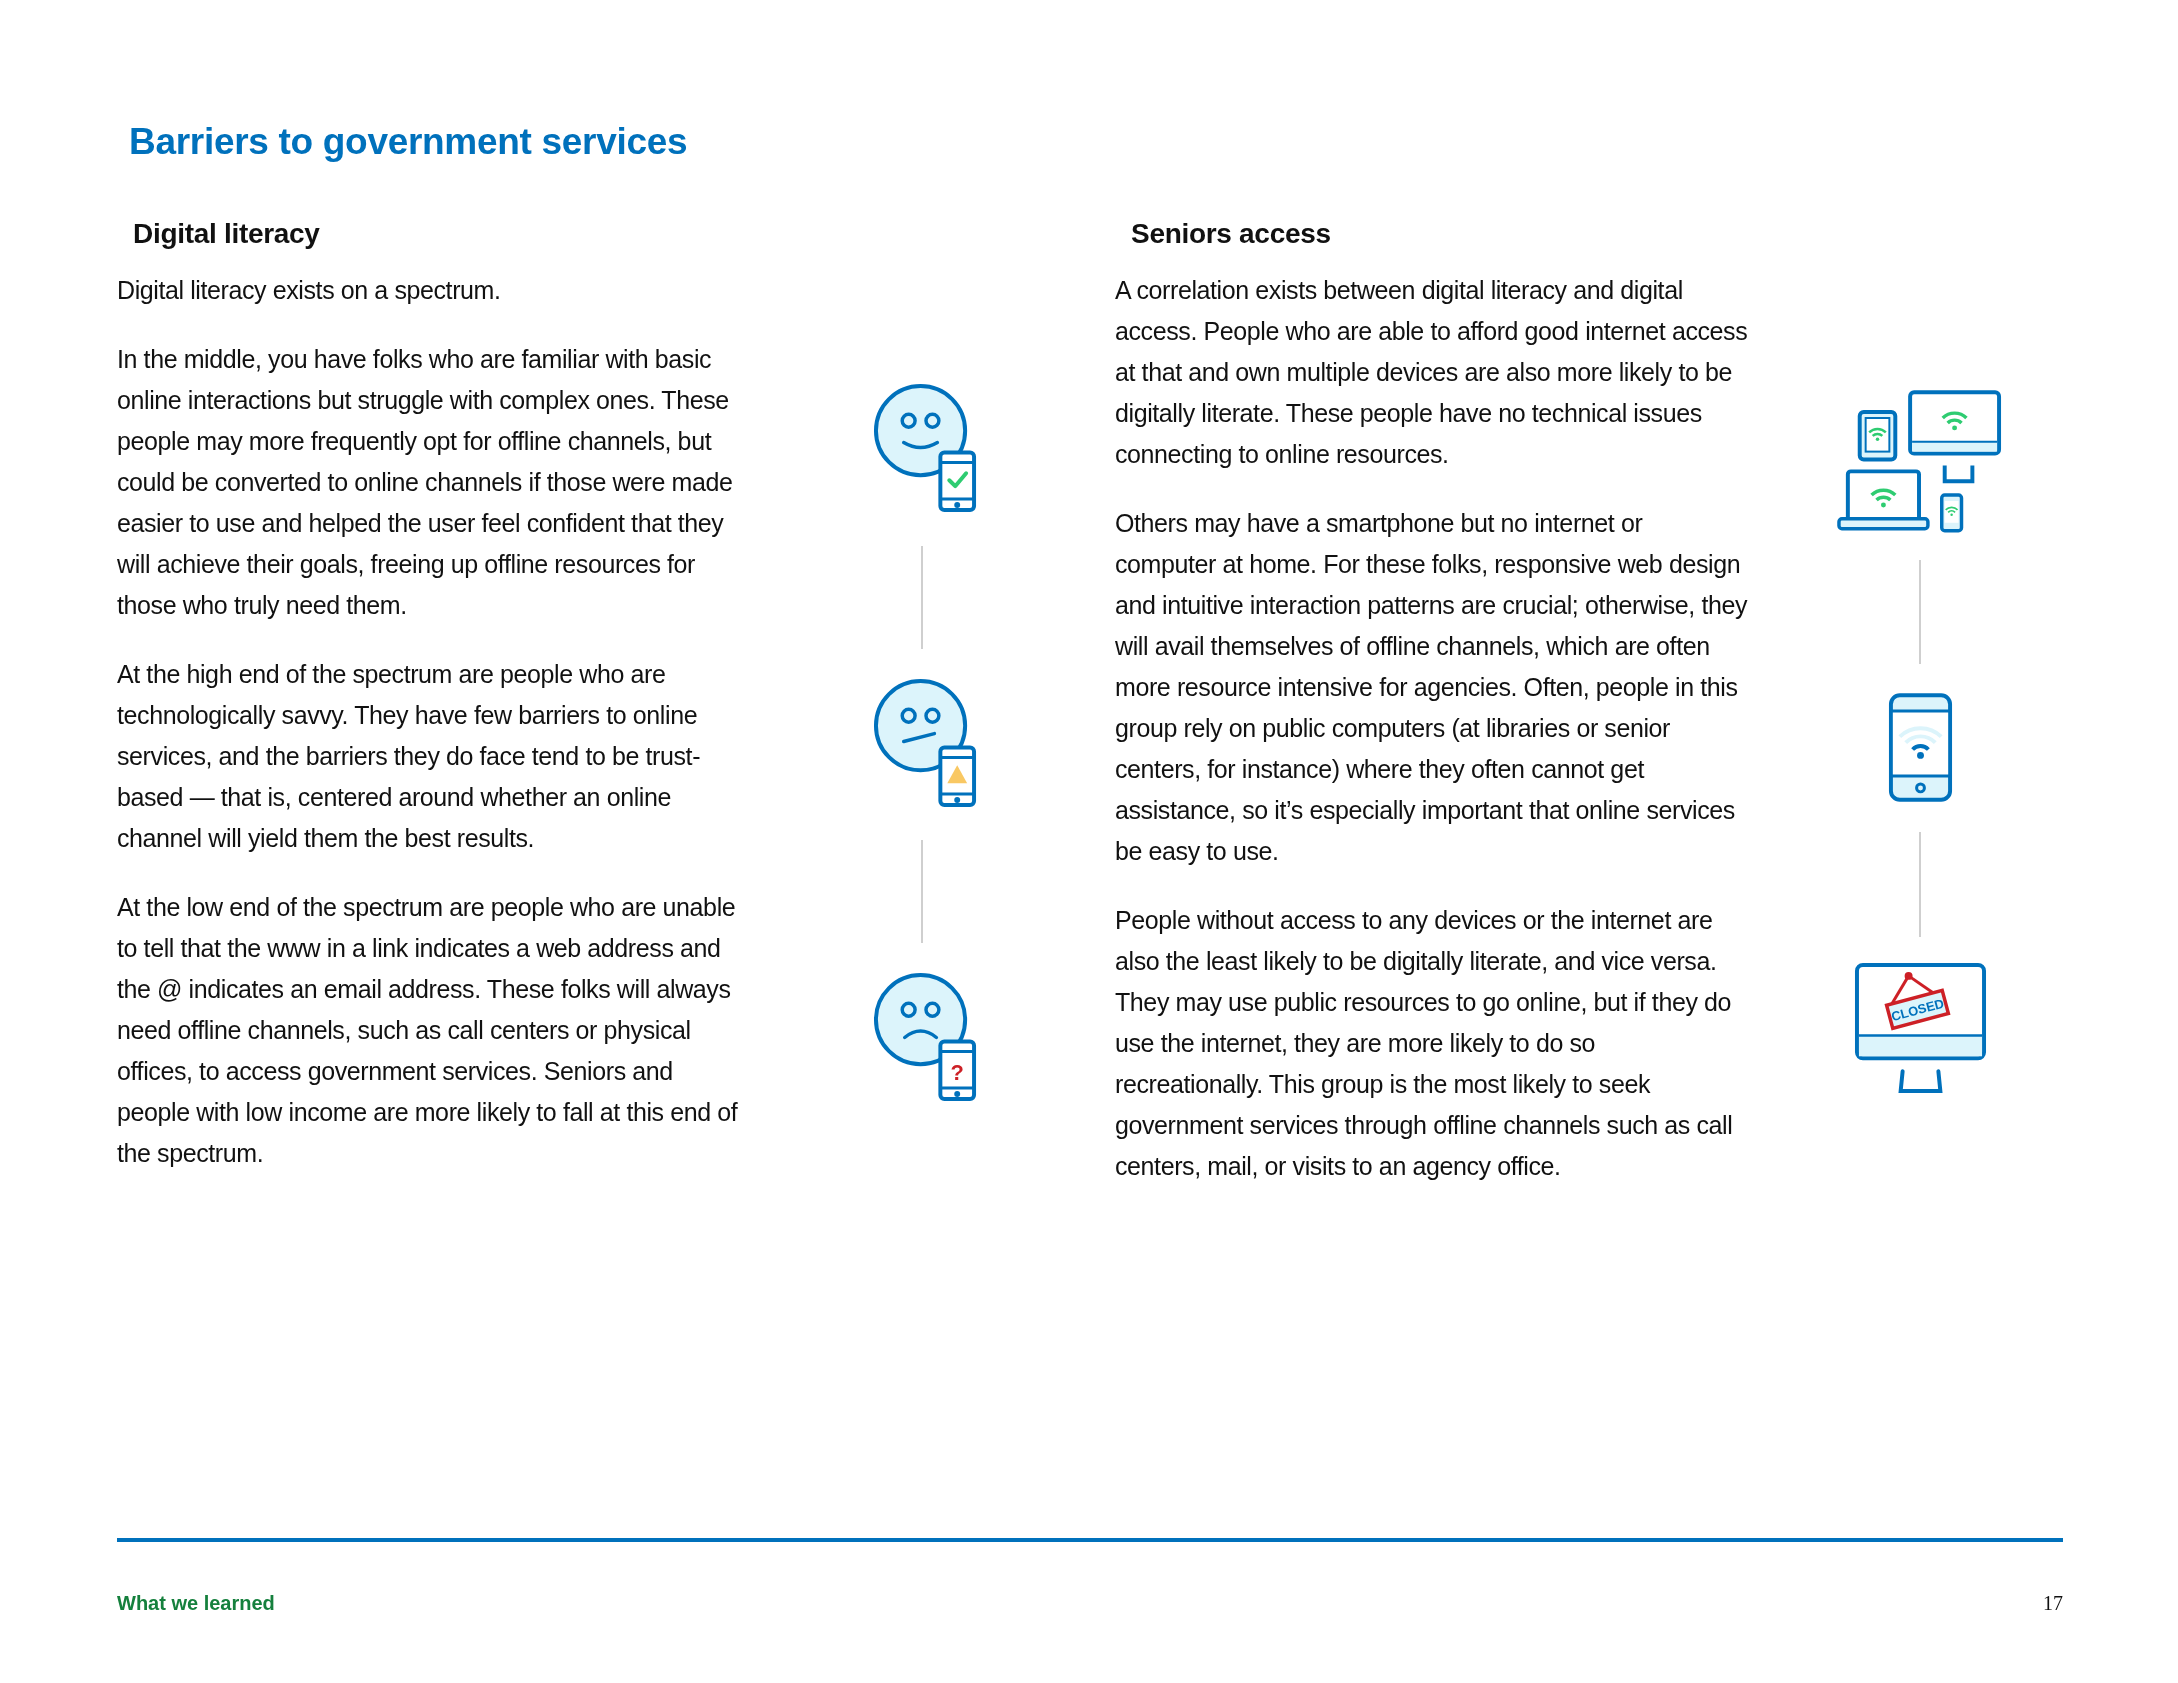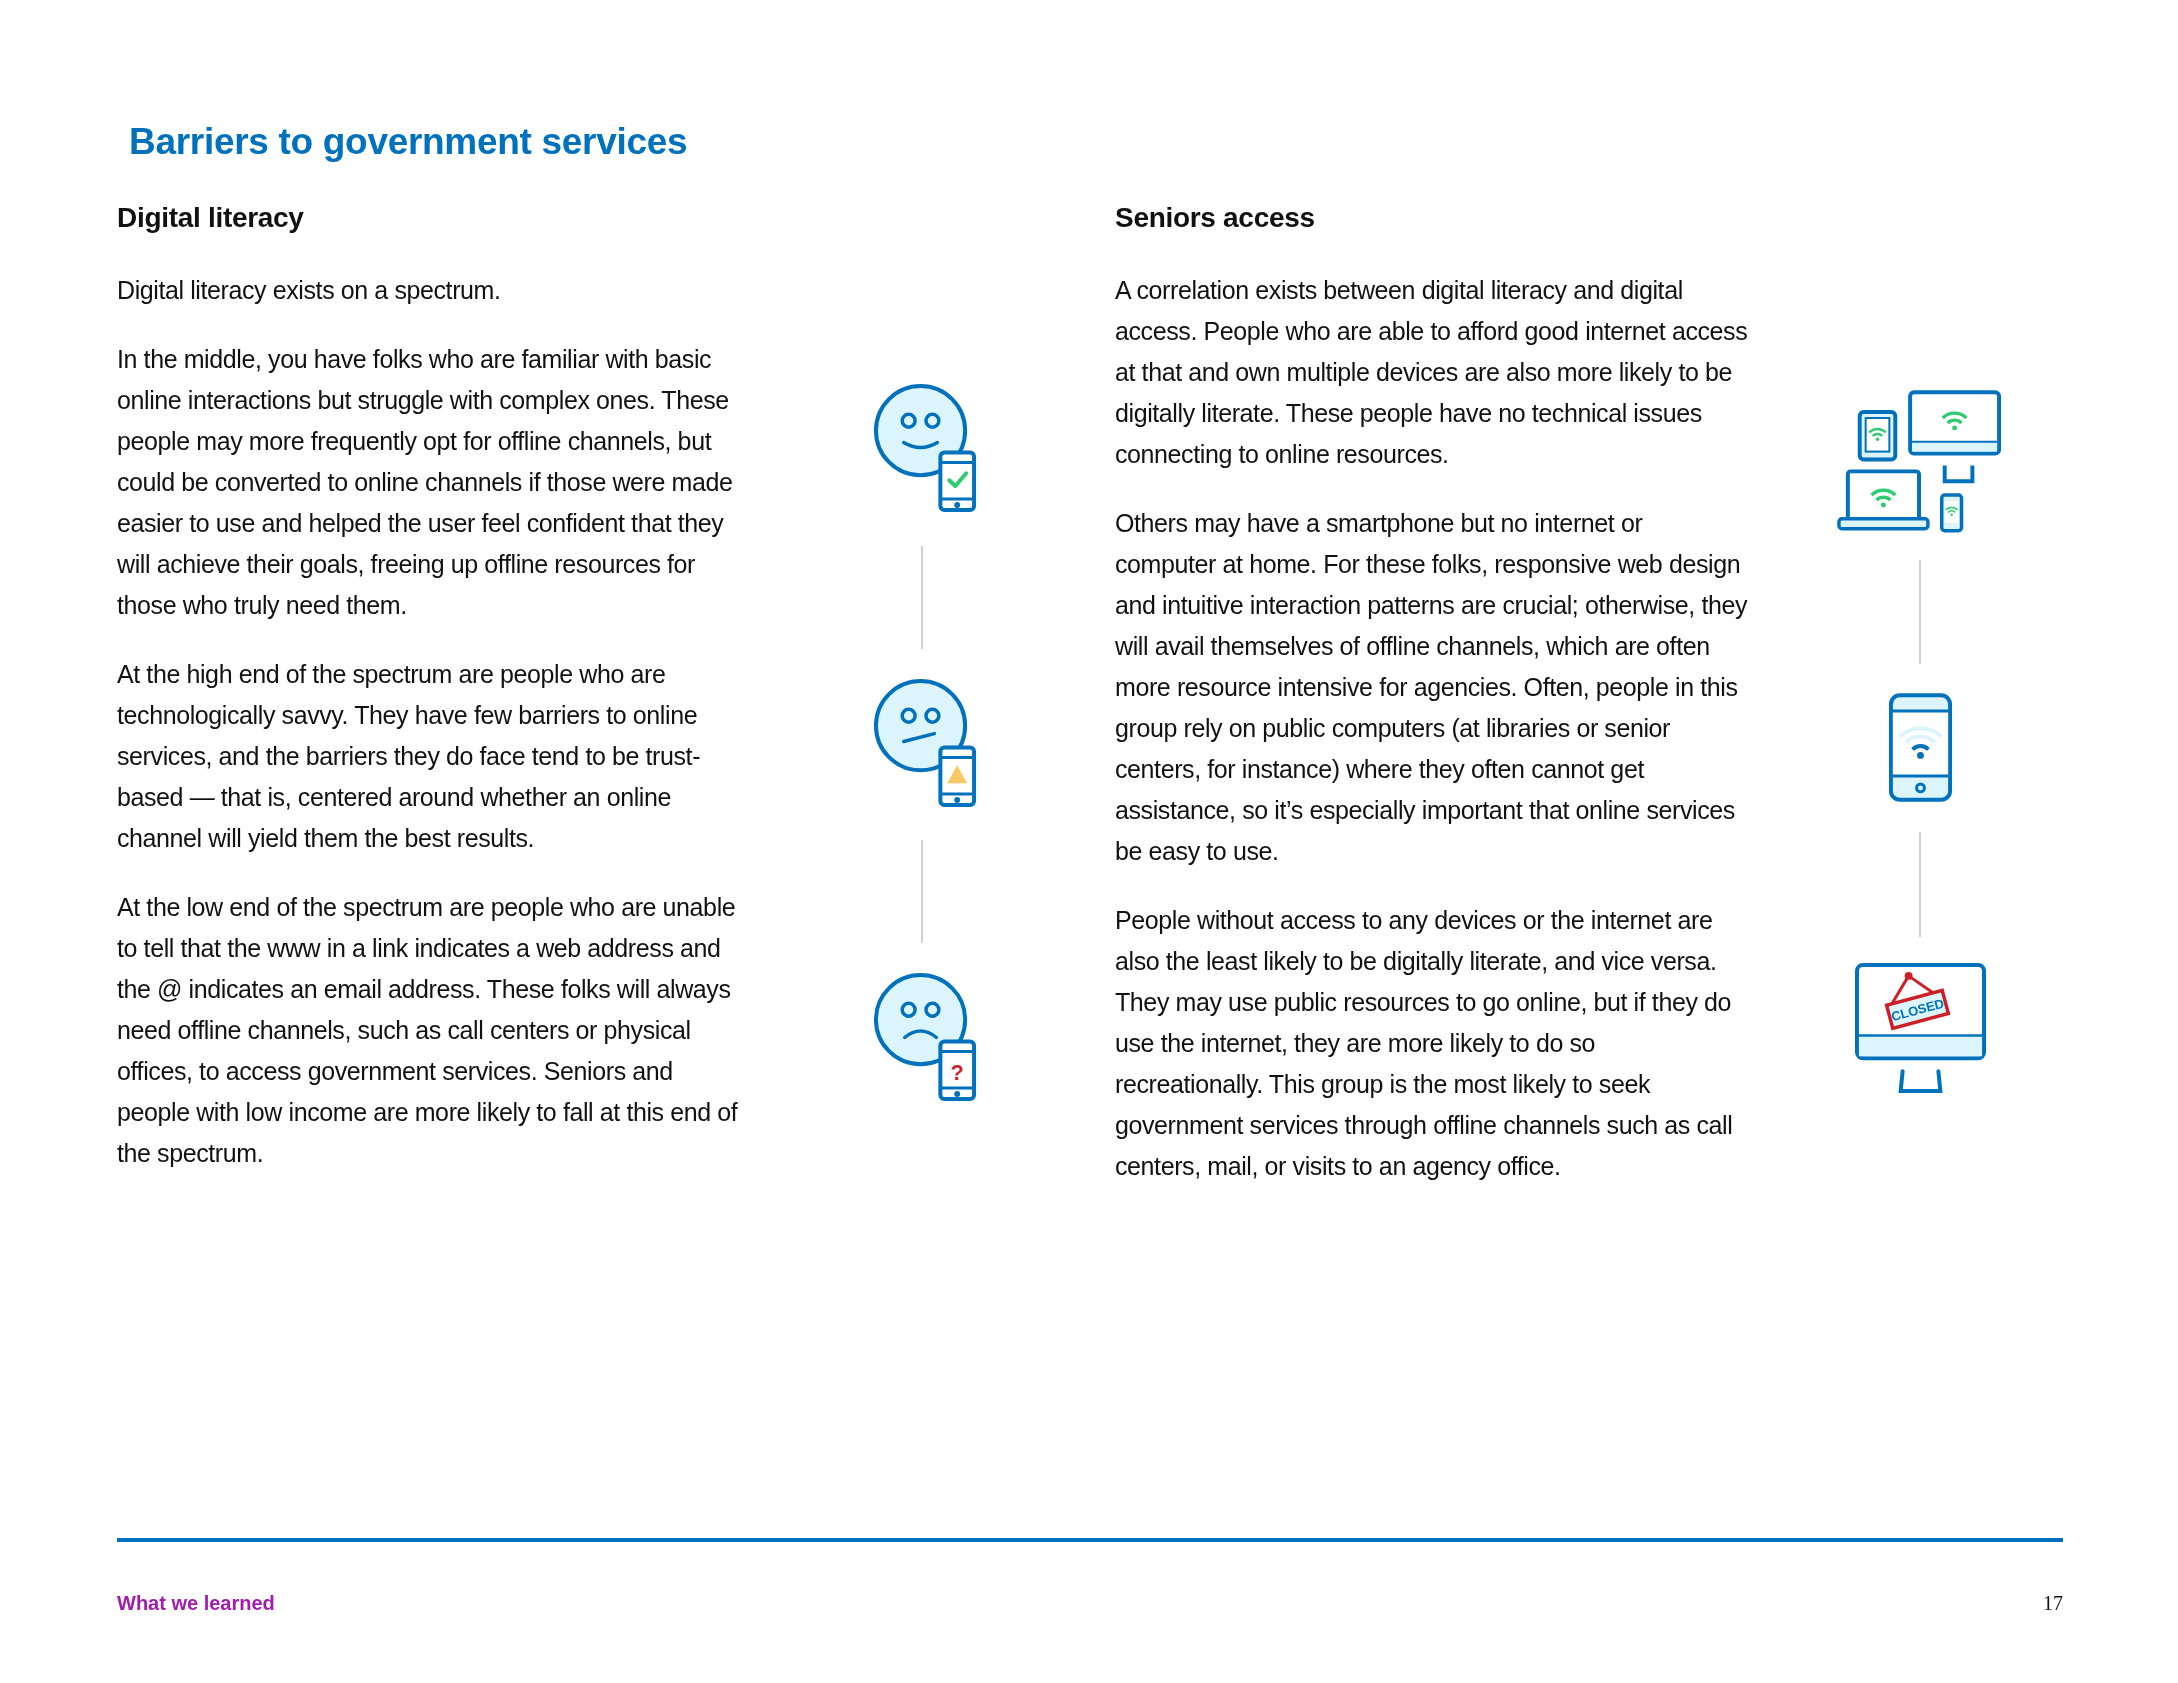--- a/index.html
+++ b/index.html
@@ -1,28 +1,28 @@
 <!DOCTYPE html>
 <html><head>
 <meta charset="utf-8">
 <style>
   html, body { margin:0; padding:0; background:#ffffff; }
   body { width:2178px; height:1683px; position:relative; overflow:hidden;
          font-family:"Liberation Sans", sans-serif; color:#111; }
   .title { position:absolute; left:117px; top:109px; font-size:37px; font-weight:bold;
            color:#0071bc; letter-spacing:-0.3px; margin:12px; }
-  .h2 { position:absolute; font-size:28px; font-weight:bold; color:#111; margin:0; letter-spacing:-0.3px; }
+  .h2 { position:absolute; font-size:28px; font-weight:bold; color:#111; margin:16px; letter-spacing:-0.3px; }
   .col { position:absolute; font-size:25px; line-height:41px; color:#111; letter-spacing:-0.4px; }
   .col p { margin:0 0 28px 0; }
   .left-col { left:117px; top:270px; width:634px; }
   .right-col { left:1115px; top:270px; width:634px; }
   .icon { position:absolute; }
   .vline { position:absolute; width:2px; background:#cfcfcf; }
   .rule { position:absolute; left:117px; top:1538px; width:1946px; height:4px; background:#0071bc; }
-  .footer-left { position:absolute; left:117px; top:1592px; font-size:20px; font-weight:bold; color:#a21caf; }
+  .footer-left { position:absolute; left:117px; top:1592px; font-size:20px; font-weight:bold; color:#15803d; }
   .footer-right { position:absolute; right:115px; top:1592px; font-size:20px; color:#111;
                   font-family:"Liberation Serif", serif; }
 </style>
 </head>
 <body>
 
 <h1 class="title">Barriers to government services</h1>
 
 <h2 class="h2" style="left:117px; top:202px;">Digital literacy</h2>
 <div class="col left-col">

